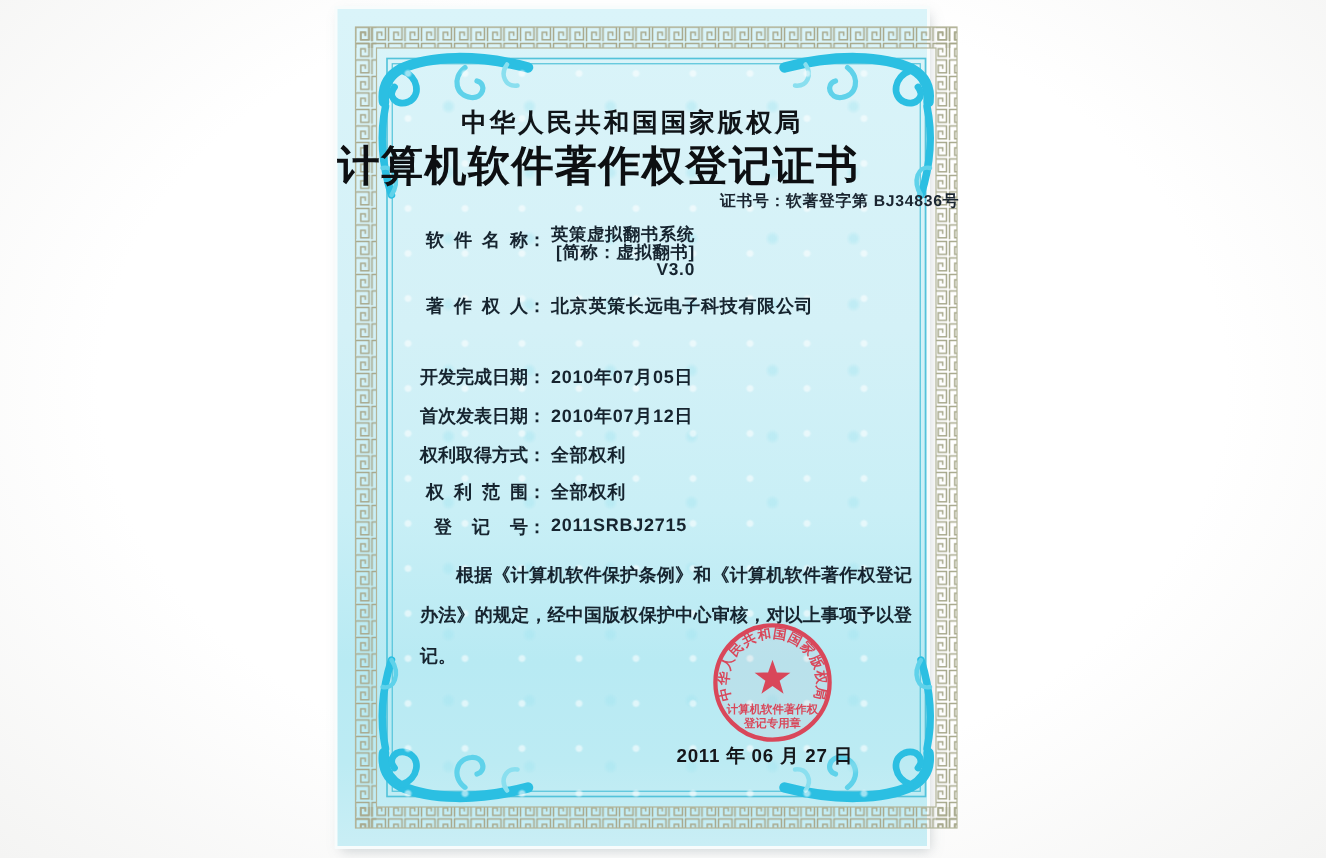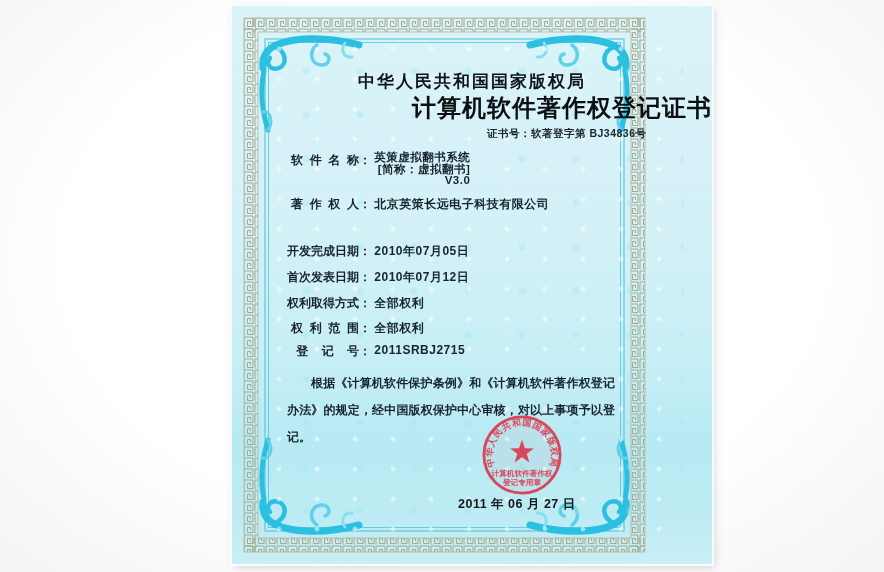--- a/index.html
+++ b/index.html
@@ -7,42 +7,42 @@
     width:884px; height:572px; overflow:hidden;
     background:#fdfdfd;
     font-family:"Liberation Sans","DejaVu Sans",sans-serif;
     position:relative;
   }
   .photo {
     position:absolute; inset:0;
     background:radial-gradient(ellipse at 50% 45%, #ffffff 60%, #f4f4f3 100%);
   }
   .certificate {
-    position:absolute; left:232px; top:6px; width:480px; height:558px;
+    position:absolute; left:225px; top:6px; width:393px; height:558px;
     background:linear-gradient(180deg,#daf4f9 0%,#d4f1f7 38%,#c9eff6 60%,#b8eaf3 78%,#bcebf3 90%,#c9eef5 100%);
     box-shadow:0 0 0 2px #f8fcfc, 2px 3px 8px rgba(120,135,140,.35);
   }
   .watermark {
     position:absolute; inset:28px; pointer-events:none;
     background-image:
       radial-gradient(circle, rgba(255,255,255,.55) 1.5px, rgba(255,255,255,0) 3px),
       radial-gradient(circle, rgba(160,228,240,.38) 2px, rgba(160,228,240,0) 5px);
     background-size:38px 30px, 54px 44px;
     background-position:0 0, 19px 15px;
   }
   .border-svg { position:absolute; inset:0; }
   .content { position:absolute; inset:0; color:#16242f; }
   .authority {
     position:absolute; top:64px; left:0; width:100%;
     text-align:center; font-size:17px; font-weight:bold;
     letter-spacing:2px; color:#101418;
   }
   .cert-title {
     position:absolute; top:86px; left:0; width:100%;
-    text-align:right; font-size:24px; font-weight:bold;
+    text-align:left; font-size:28px; font-weight:bold;
     letter-spacing:1px; color:#0d0f12;
   }
   .cert-no {
     position:absolute; top:121px; left:255px;
     font-size:10.5px; font-weight:bold; color:#1a2530;
     letter-spacing:.5px; white-space:pre;
   }
   .row { position:absolute; left:51px; font-size:12px; font-weight:bold;text-align:right; }
   .lbl { display:inline-block; width:88px; white-space:pre; vertical-align:top; }
   .val { display:inline-block; vertical-align:top; letter-spacing:.5px; }

